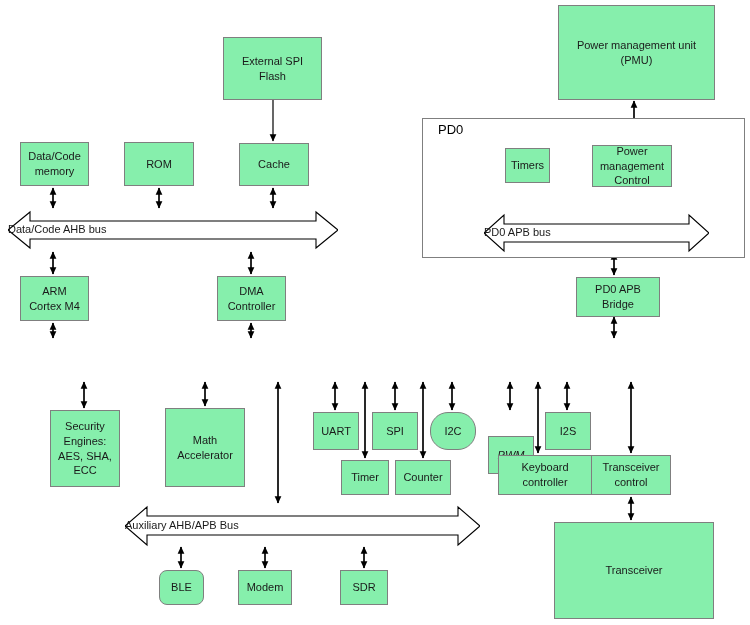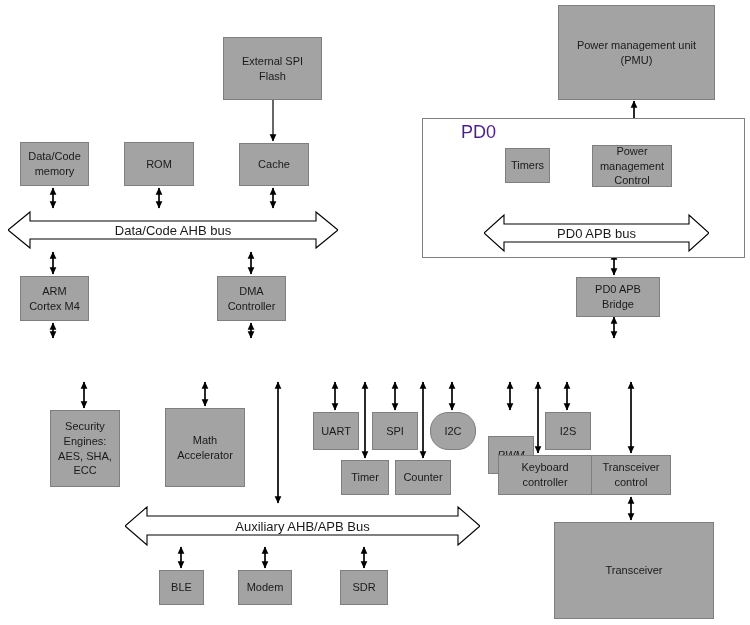--- a/index.html
+++ b/index.html
@@ -12,52 +12,51 @@
     width: 750px;
     height: 625px;
     background: #ffffff;
     font-family: "Liberation Sans", sans-serif;
     overflow: hidden;
   }
   .box {
     position: absolute;
     box-sizing: border-box;
     border: 1px solid #7f7f7f;
-    background: #a3a3a3;
+    background: #86efac;
     display: flex;
     align-items: center;
     justify-content: center;
     text-align: center;
     color: #1a1a1a;
     font-size: 11px;
     line-height: 1.35;
     white-space: pre-line;
     padding: 1px 2px;
   }
   .group-box {
     position: absolute;
     box-sizing: border-box;
     border: 1px solid #7f7f7f;
     background: #ffffff;
   }
   .group-label {
     position: absolute;
-    font-size: 18px;
-    color: #4c1d95;
-    margin-left: 23px;
+    font-size: 13px;
+    color: #000000;
   }
   .bus {
     position: absolute;
   }
   .bus svg { display: block; }
   .bus-label {
     position: absolute;
     width: 100%;
-    text-align: center;
-    font-size: 13px;
+    text-align: left;
+    font-size: 11px;
     color: #1a1a1a;
     pointer-events: none;
   }
   .conn {
     position: absolute;
   }
   .conn svg { display: block; overflow: visible; }
 </style>
 </head>
 <body>
@@ -226,21 +225,21 @@
   <div class="box" style="left:545px;top:412px;width:46px;height:38px;">I2S</div>
 
   <div class="box" style="left:498px;top:455px;width:94px;height:40px;">Keyboard
 controller</div>
 
   <div class="box" style="left:591px;top:455px;width:80px;height:40px;">Transceiver
 control</div>
 
   <div class="box" style="left:554px;top:522px;width:160px;height:97px;">Transceiver</div>
 
-  <div class="box" style="left:159px;top:570px;width:45px;height:35px;">BLE</div>
+  <div class="box" style="left:159px;top:570px;width:45px;height:35px;border-radius:8px;">BLE</div>
 
   <div class="box" style="left:238px;top:570px;width:54px;height:35px;">Modem</div>
 
   <div class="box" style="left:340px;top:570px;width:48px;height:35px;">SDR</div>
 
   <div class="box" style="left:558px;top:5px;width:157px;height:95px;">Power management unit
 (PMU)</div>
 
   <div class="box" style="left:505px;top:148px;width:45px;height:35px;">Timers</div>
 

